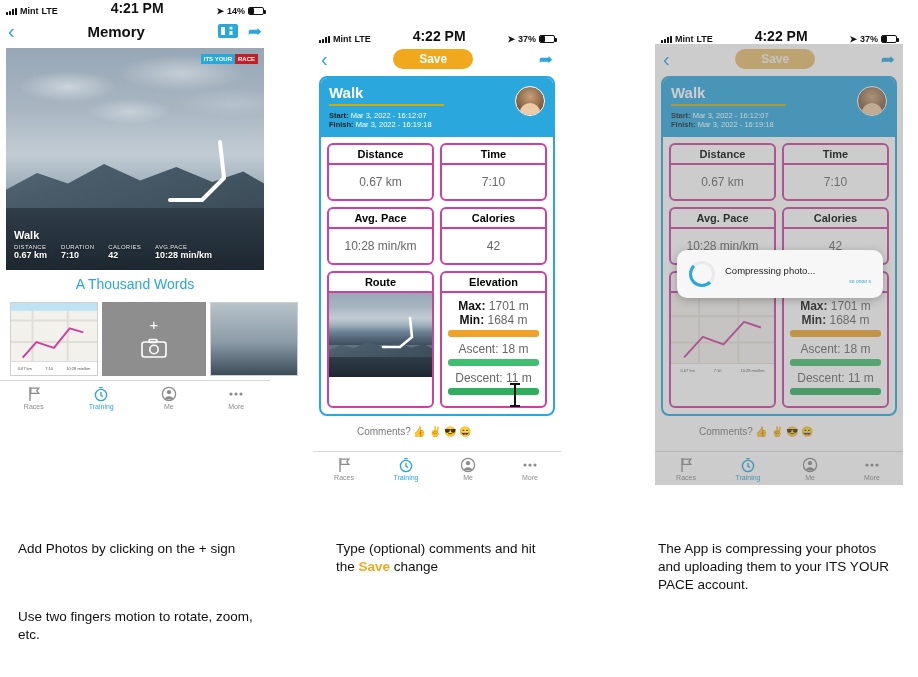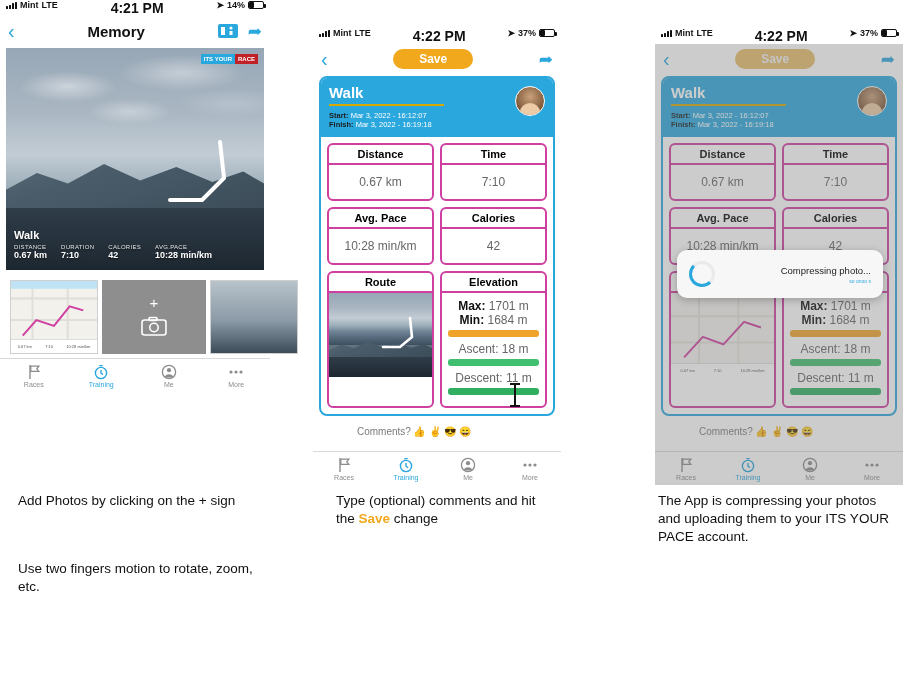--- a/index.html
+++ b/index.html
@@ -8,21 +8,21 @@
     width: 918px; height: 677px;
     background: #ffffff;
     font-family: "Liberation Sans", sans-serif;
     overflow: hidden;
   }
   .page { position: relative; width: 918px; height: 677px; }
 
   
   .phone { position: absolute; }
   .statusbar {
-    display: flex; align-items: flex-start;
+    display: flex; align-items: flex-end;
     font-size: 9px; color: #111; font-weight: bold;
     padding: 0 6px; height: 16px;
   }
   .sb-left { display: flex; align-items: center; gap: 3px; }
   .sb-center { flex: 1; text-align: center; font-size: 14px; }
   .sb-right { display: flex; align-items: center; gap: 3px; }
   .bars { display: inline-flex; align-items: flex-end; gap: 1px; height: 7px; }
   .bars i { display: block; width: 2px; background: #111; border-radius: .5px; }
   .bars i:nth-child(1){height:3px}.bars i:nth-child(2){height:4px}
   .bars i:nth-child(3){height:5.5px}.bars i:nth-child(4){height:7px}
@@ -110,31 +110,31 @@
   .savebtn.dim { background:#e7bd6b; color:#f3f3f3; }
 
   #p2 { left: 313px; top: 28px; width: 248px; height: 446px; background:#fff; }
   #p3 { left: 655px; top: 28px; width: 248px; height: 446px; background:#fff; }
   #p3 .dimwrap { position:relative; }
   #p3 .dimlayer { position:absolute; inset:0; background:rgba(120,120,120,.38); pointer-events:none; }
   .toast { position:absolute; left:22px; top:206px; width:206px; height:48px; background:#f7f7f7;
     border-radius:10px; box-shadow:0 2px 8px rgba(0,0,0,.25); display:flex; align-items:center; gap:10px; padding:0 12px; }
   .spinner { width:26px; height:26px; border-radius:50%; border:3px solid #2aa7dd; border-top-color:#eaeaea;
     border-right-color:#eaeaea; }
-  .toast .tmsg { font-size:9.5px; color:#222;text-align:right; }
+  .toast .tmsg { font-size:9.5px; color:#222; }
   .toast .tsub { font-size:5px; color:#2aa7dd; text-align:right; margin-top:2px; }
 
   
   .ibeam { position:absolute; left:510px; top:383px; width:10px; height:24px; }
   .ibeam::before, .ibeam::after { content:""; position:absolute; left:0; width:10px; height:2px; background:#111; }
   .ibeam::before { top:0; } .ibeam::after { bottom:0; }
   .ibeam i { position:absolute; left:4px; top:0; width:2px; height:24px; background:#111; display:block; }
 
   
-  .note { position:absolute; font-size:13.5px; color:#111; line-height:1.35; }
+  .note { position:absolute; font-size:13.5px; color:#111; line-height:1.35;margin-top:48px; }
   #n1 { left:18px; top:492px; width: 250px; }
   #n2 { left:18px; top:560px; width: 252px; }
   #n3 { left:18px; top:633px; width: 240px; }
   #n4 { left:336px; top:492px; width: 220px; }
   #n5 { left:658px; top:492px; width: 240px; }
   .savehl { color:#f2a81d; font-weight:bold; }
 </style>
 </head>
 <body>
 
@@ -204,20 +204,21 @@
             <div class="v">42</div>
           </div>
           <div class="hs-col">
             <div class="k">AVG.PACE</div>
             <div class="v">10:28 min/km</div>
           </div>
         </div>
       </div>
     </div>
 
+    <div class="caption">A Thousand Words</div>
 
     <div class="thumbstrip">
       <div class="thumb map">
         <svg class="minimap" viewBox="0 0 88 74">
           <rect width="88" height="74" fill="#f2f1ec"></rect>
           <path d="M0 18 H88 M0 40 H88 M22 0 V74 M58 0 V74" stroke="#e0ded7" stroke-width="2"></path>
           <rect x="0" y="0" width="88" height="8" fill="#bfe3f5"></rect>
           <polyline points="12,56 26,40 44,46 60,26 74,30" fill="none" stroke="#cf3fa0" stroke-width="2"></polyline>
         </svg>
         <div class="minibar">

